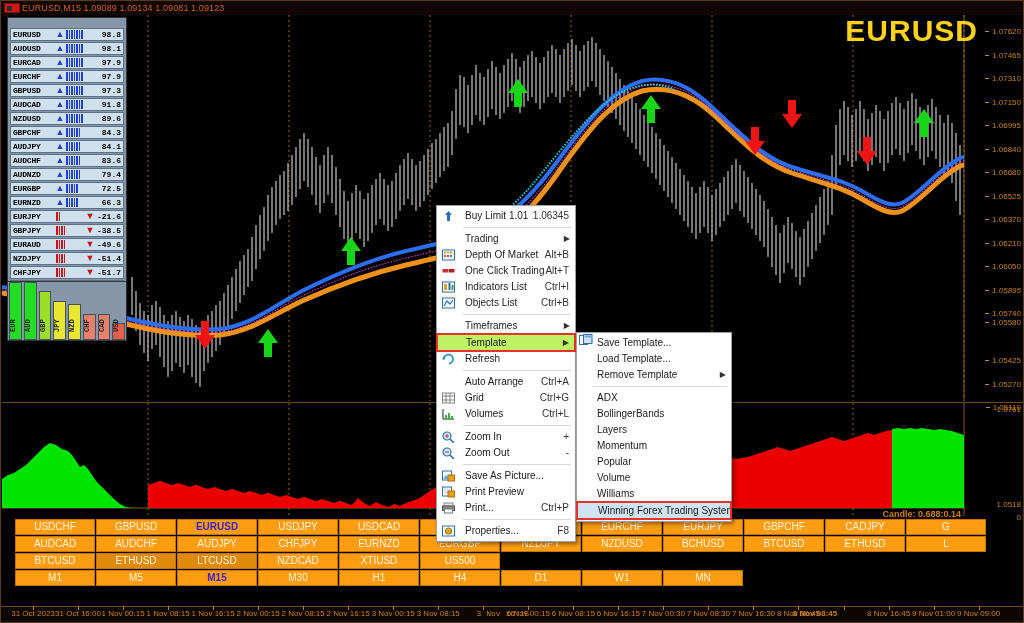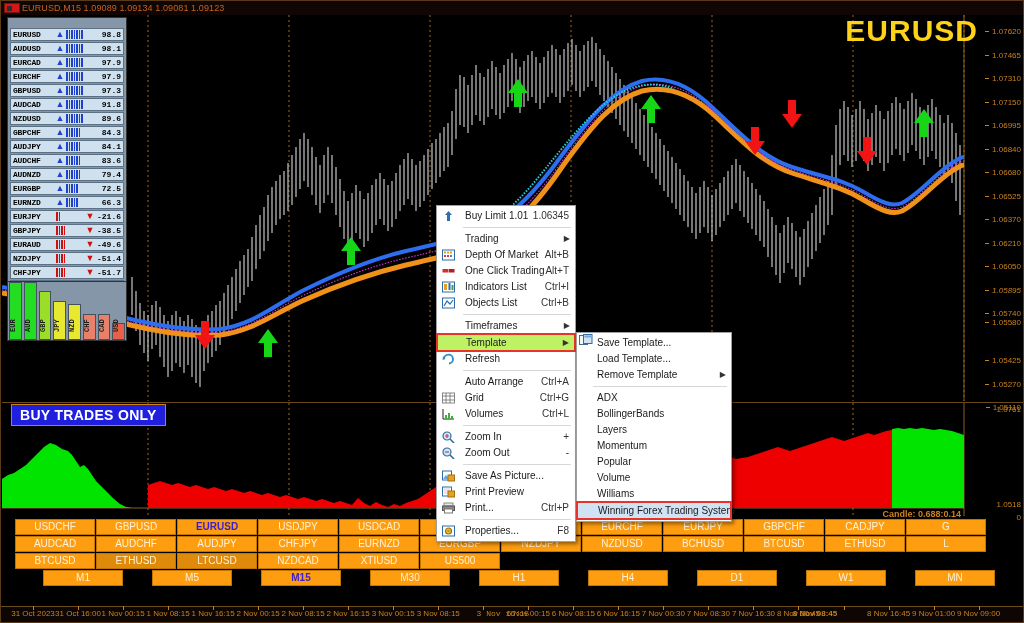--- a/index.html
+++ b/index.html
@@ -82,21 +82,21 @@
 
   
   #btnGrid { position:absolute; left:14px; top:518px; width:998px; z-index:4; }
   .brow { display:flex; height:16px; margin-bottom:1px; }
   .bcell { width:80px; margin-right:1px; background:#ff9d10; border:1px solid #c07406;
            color:#fff2d8; font-size:10px; text-align:center; line-height:14px;
            overflow:hidden; white-space:nowrap; }
   .bcell.sel { color:#3a1fd0; font-weight:bold; }
   .bcell.dim { background:#e08a0c; }
   .bcell.empty { background:transparent; border:none; }
-  .tfrow .bcell { width:80px;margin-left:28px; }
+  .tfrow .bcell { width:80px; }
 
   
   #ctxMenu { position:absolute; left:435px; top:204px; width:140px; background:#fff;
              border:1px solid #a0a0a0; box-shadow:2px 2px 4px rgba(0,0,0,.45);
              font-size:10px; color:#1a1a1a; z-index:20; padding:2px 0; }
   #ctxMenu .mi { position:relative; height:16px; line-height:16px; padding-left:28px;
                  padding-right:12px; white-space:nowrap; }
   #ctxMenu .mi .sc { position:absolute; right:6px; top:0; color:#333;text-align:center; }
   #ctxMenu .mi .sub { position:absolute; right:5px; top:0; color:#333; font-size:8px; }
   #ctxMenu .sep { height:1px; background:#d8d8d8; margin:3px 4px 3px 26px; }
@@ -276,21 +276,20 @@
                L716 56 L722 55 L728 54 L734 56 L740 55 L746 54 L752 52 L758 50
                L764 48 L770 46 L776 44 L782 46 L788 48 L794 46 L800 44 L806 42
                L812 40 L818 38 L824 36 L830 34 L836 36 L842 38 L848 36 L854 34
                L860 32 L866 30 L872 32 L878 30 L884 28 L890 27 L890 105 Z" fill="#ee0000"></path>
 
       <path d="M890 105 L890 26 L896 25 L902 26 L908 25 L914 26 L920 25 L926 26
                L932 27 L938 26 L944 27 L950 28 L956 30 L962 32 L962 105 Z" fill="#00e400"></path>
     </svg>
   </div>
 
-  <div id="buyBadge">BUY TRADES ONLY</div>
 
   <div id="candleInfo">Candle:  0.688:0.14</div>
   <div id="subScaleTop">1.0761</div>
   <div id="subScaleMid">1.0518</div>
   <div id="subScaleBot">0</div>
 
   <div id="watermark">EURUSD</div>
 
   <div id="priceAxis">
       <div style="top: 12px;">1.07620</div>

